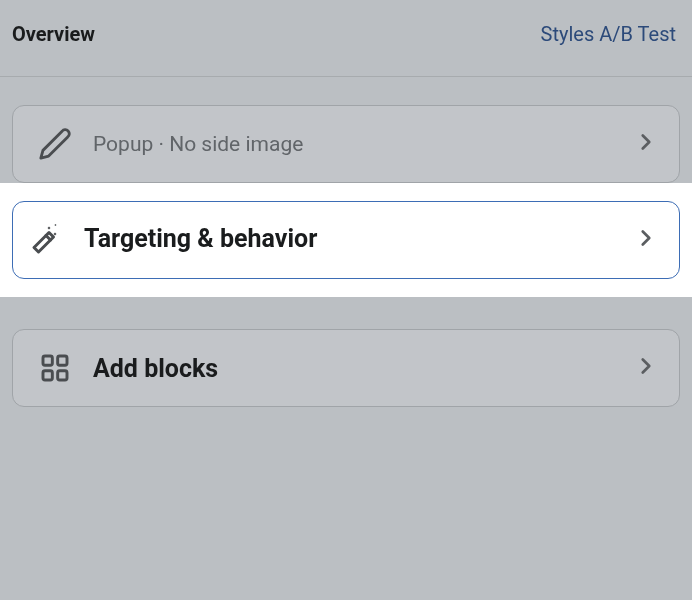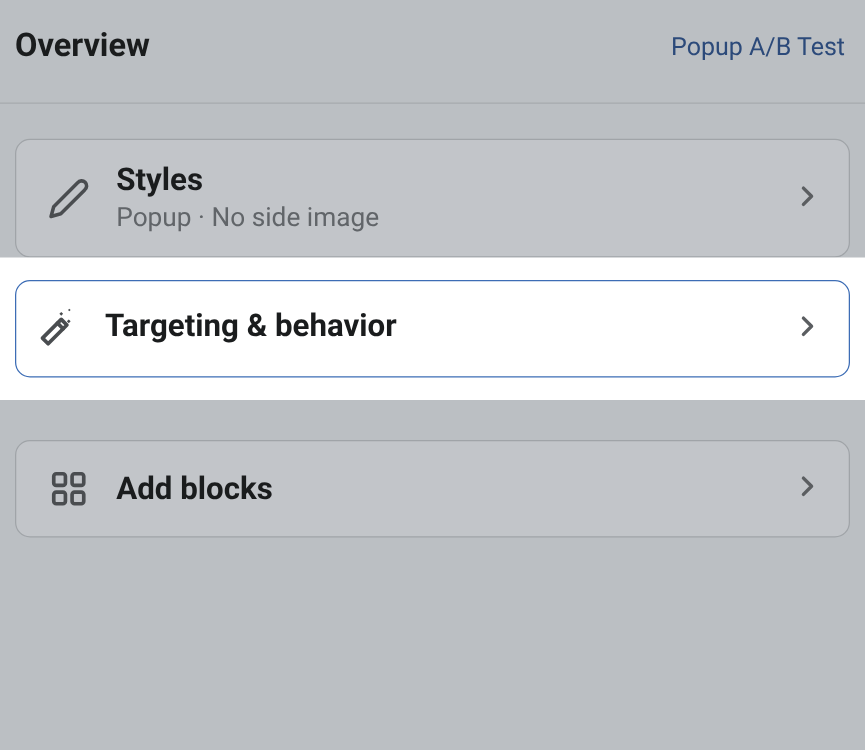--- a/index.html
+++ b/index.html
@@ -15,21 +15,21 @@
       overflow: hidden;
     }
     .header {
       display: flex;
       justify-content: space-between;
       align-items: center;
       padding: 22px 16px 30px 12px;
       border-bottom: 1px solid #a7abae;
     }
     .header-title {
-      font-size: 26px;
+      font-size: 20px;
       font-weight: 700;
       color: #1a1c1d;
     }
     .header-link {
       font-size: 20px;
       font-weight: 400;
       color: #2c4a7a;
       cursor: pointer;
     }
     .section {
@@ -92,32 +92,31 @@
     }
     .spacer {
       height: 32px;
     }
   </style>
 </head>
 <body>
 
 <div class="header">
   <div class="header-title">Overview</div>
-  <div class="header-link">Popup A/B Test</div>
+  <div class="header-link">Styles A/B Test</div>
 </div>
 
 <div class="section">
   <div class="card">
     <div class="card-icon">
       <svg width="34" height="34" viewBox="0 0 24 24" fill="none" stroke="currentColor" stroke-width="2" stroke-linecap="round" stroke-linejoin="round">
         <path d="M17 3a2.85 2.85 0 1 1 4 4L7.5 20.5 2 22l1.5-5.5Z"></path>
       </svg>
     </div>
     <div class="card-content">
-      <div class="card-title">Styles</div>
       <div class="card-subtitle">Popup · No side image</div>
     </div>
     <div class="chevron">
       <svg width="26" height="26" viewBox="0 0 24 24" fill="none" stroke="currentColor" stroke-width="2.5" stroke-linecap="round" stroke-linejoin="round">
         <polyline points="9 18 15 12 9 6"></polyline>
       </svg>
     </div>
   </div>
 </div>
 

